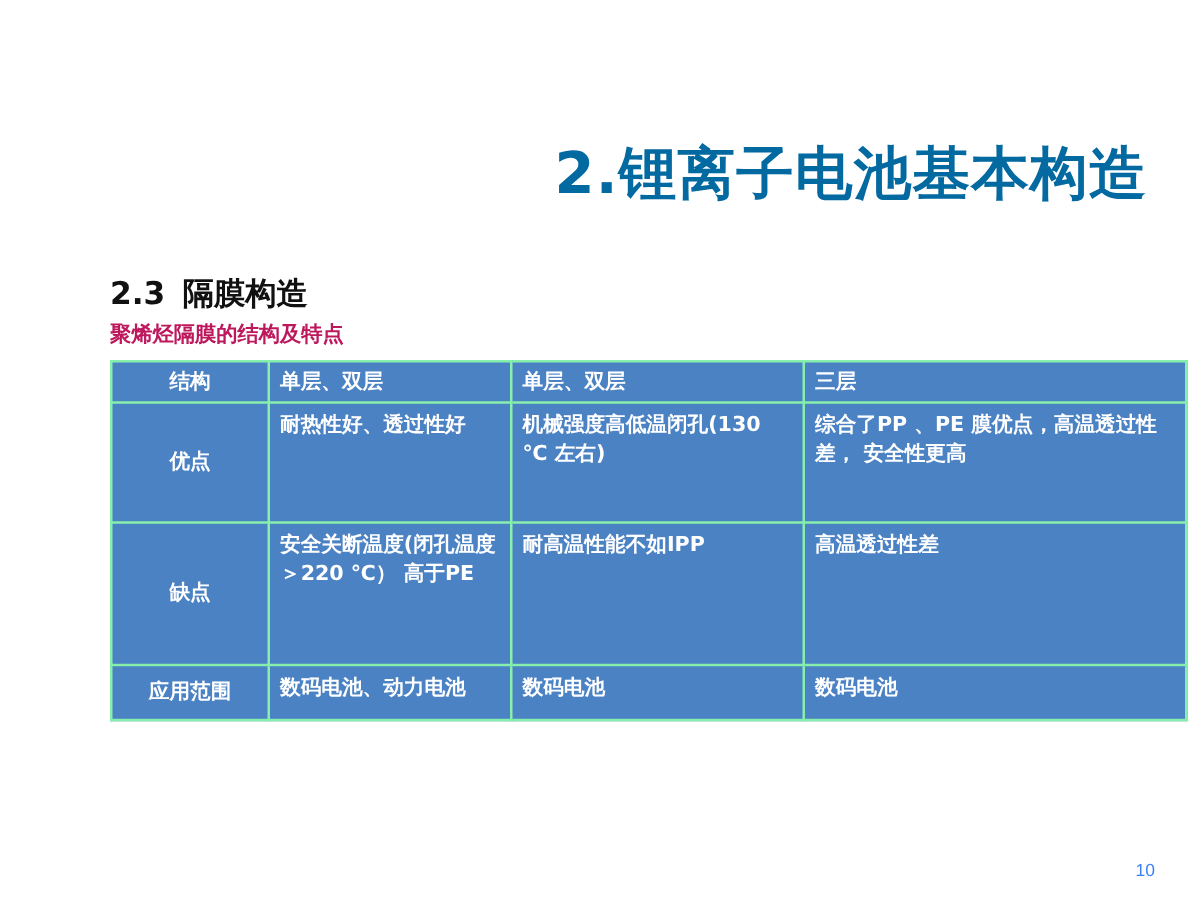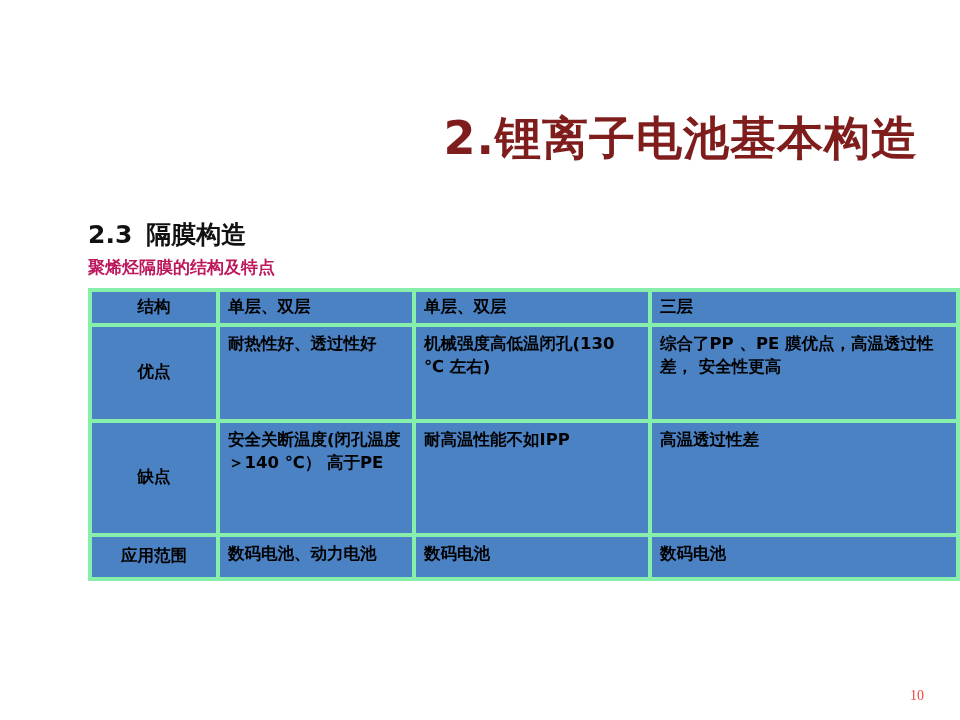--- a/index.html
+++ b/index.html
@@ -21,21 +21,21 @@
     height: 720px;
     box-sizing: border-box;
   }
   .slide-title {
     position: absolute;
     top: 108px;
     right: 42px;
     font-size: 46px;
     font-weight: bold;
     letter-spacing: 1px;
-    color: #7f1d1d;
+    color: #0369a1;
     font-family: "DejaVu Sans", "Liberation Sans", sans-serif;
     white-space: nowrap;
   }
   .section-heading {
     position: absolute;
     top: 218px;
     left: 88px;
     font-size: 25px;
     font-weight: bold;
     color: #111111;
@@ -60,22 +60,22 @@
     left: 88px;
     width: 796px;
   }
   table.spec {
     border-collapse: collapse;
     width: 796px;
     table-layout: fixed;
     background: #4a82c4;
   }
   table.spec td {
-    border: 4px solid #86efac;
-    color: #000000;
+    border: 2px solid #86efac;
+    color: #ffffff;
     font-size: 16.5px;
     font-weight: bold;
     font-family: "DejaVu Sans", "Liberation Sans", sans-serif;
     vertical-align: top;
     padding: 6px 8px 7px 8px;
     line-height: 1.38;
     background: #4a82c4;
   }
   table.spec td.label {
     text-align: center;
@@ -98,22 +98,22 @@
     vertical-align: middle;
   }
   table.spec td.c1 { width: 176px; }
   table.spec td.c2 { width: 216px; }
   table.spec td.c3 { width: 288px; }
   .page-number {
     position: absolute;
     right: 36px;
     bottom: 16px;
     font-size: 14px;
-    color: #ef4444;
-    font-family: Liberation Serif, serif;
+    color: #3b82f6;
+    font-family: Liberation Sans, sans-serif;
   }
 </style>
 </head>
 <body>
 
 <div class="slide">
 
   <div class="slide-title">2.锂离子电池基本构造</div>
 
   <div class="section-heading">
@@ -132,21 +132,21 @@
           <td class="cell c3">三层</td>
         </tr>
         <tr style="height:96px">
           <td class="label">优点</td>
           <td class="cell c1">耐热性好、透过性好</td>
           <td class="cell c2">机械强度高低温闭孔(130 ℃ 左右)</td>
           <td class="cell c3">综合了PP 、PE 膜优点，高温透过性差， 安全性更高</td>
         </tr>
         <tr style="height:114px">
           <td class="label">缺点</td>
-          <td class="cell c1">安全关断温度(闭孔温度＞140 ℃） 高于PE</td>
+          <td class="cell c1">安全关断温度(闭孔温度＞220 ℃） 高于PE</td>
           <td class="cell c2">耐高温性能不如IPP</td>
           <td class="cell c3">高温透过性差</td>
         </tr>
         <tr style="height:44px">
           <td class="label">应用范围</td>
           <td class="cell c1">数码电池、动力电池</td>
           <td class="cell c2">数码电池</td>
           <td class="cell c3">数码电池</td>
         </tr>
       </tbody>

